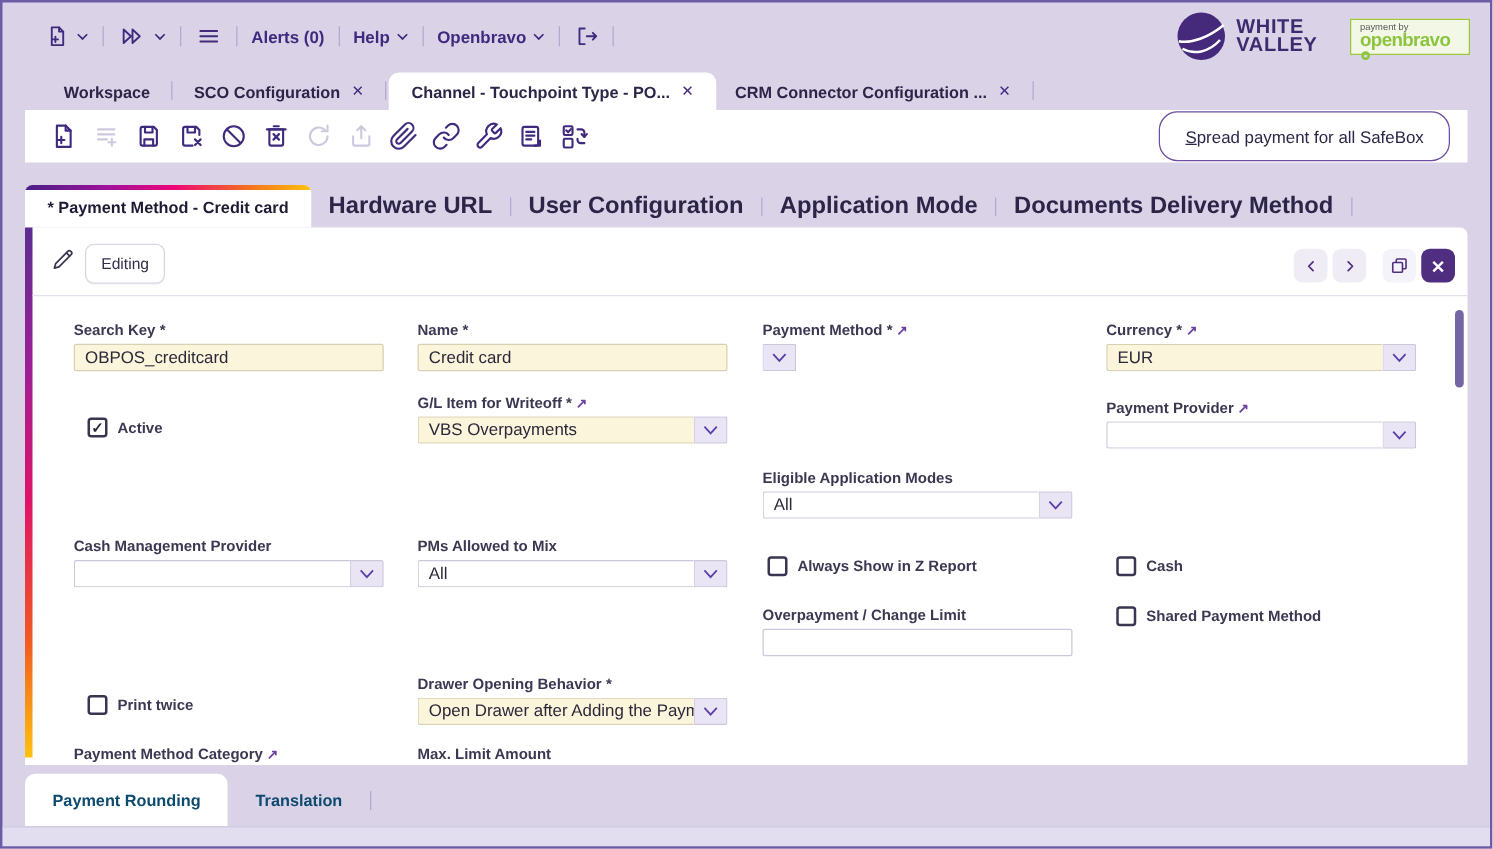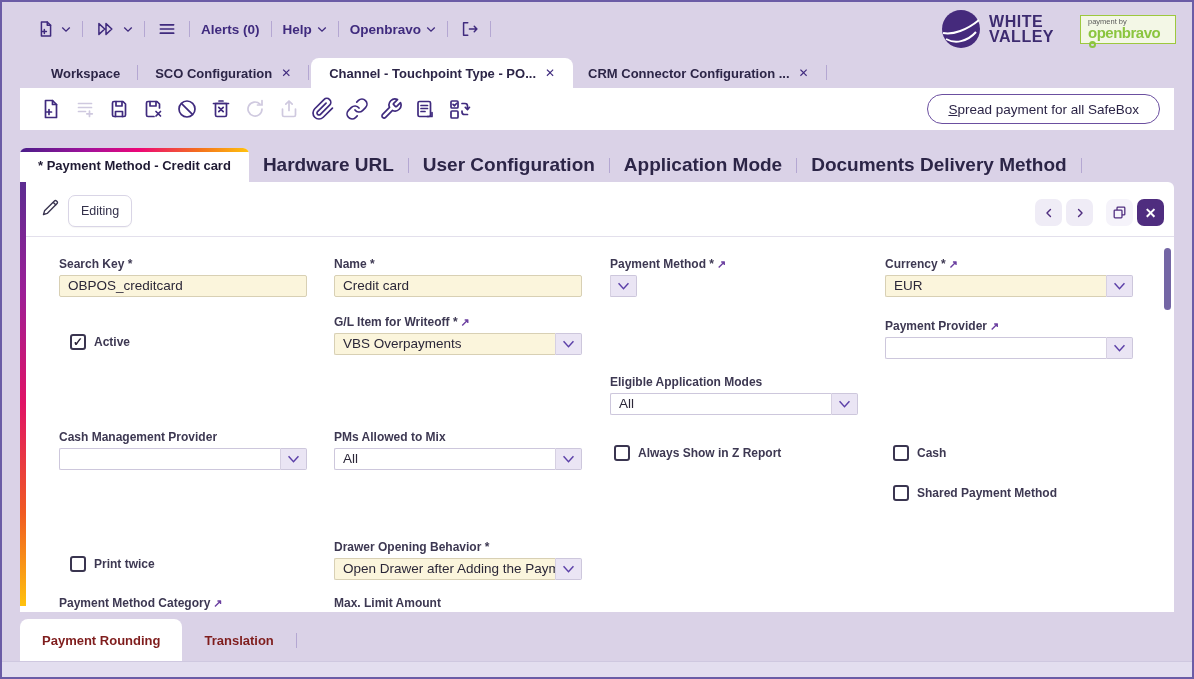--- a/index.html
+++ b/index.html
@@ -36,21 +36,21 @@
   .wtab .x { font-size:12px; color:#3f2a7e; font-weight:normal; }
   .wtabs-div { width:1px; height:15px; background:#b4a7d2; margin:0 2px 8px 2px; }
 
   
   .toolbar { position:absolute; top:86px; left:18px; width:1154px; height:42px;
              background:#ffffff; display:flex; align-items:center; padding:0 14px; }
   .tool-btn { width:34px; height:34px; display:flex; align-items:center; justify-content:center;
               color:#3f2a7e; cursor:pointer; border-radius:6px; }
   .tool-btn.disabled { color:#cfc9df; }
   .toolbar-spacer { flex:1; }
-  .action-btn { height:30px; border:1px solid #6b4fa0; border-radius:15px; background:#fff;
+  .action-btn { height:40px; border:1px solid #6b4fa0; border-radius:15px; background:#fff;
                 padding:0 20px; display:flex; align-items:center; cursor:pointer; }
   .action-btn span { display:block; font-size:13.5px; color:#2c2547; font-family:"Liberation Sans",sans-serif; }
   .action-btn span::first-letter { text-decoration:underline; }
 
   
   .formtabs { position:absolute; top:146px; left:18px; right:18px; height:34px;
               display:flex; align-items:center; }
   .ftab-active { position:relative; height:34px; background:#fff; border-radius:6px 6px 0 0;
                  display:flex; align-items:center; padding:0 18px; overflow:hidden; cursor:pointer; }
   .ftab-active::before { content:""; position:absolute; top:0; left:0; right:0; height:4px;
@@ -97,21 +97,21 @@
   .cb .tick { font-size:12px; font-weight:bold; color:#2b2438; line-height:1; }
   .cb-label { font-size:12px; font-weight:bold; color:#3d3852; white-space:nowrap; }
 
   .vscroll-thumb { position:absolute; right:3px; top:66px; width:7px; height:62px;
                    border-radius:4px; background:#7466a5; cursor:grab; }
 
   
   .bottombar { position:absolute; top:610px; left:0; right:0; height:49px;
                display:flex; align-items:flex-end; padding-left:18px; }
   .btab { display:flex; align-items:center; height:42px; padding:0 22px; font-size:13px;
-          font-weight:bold; color:#7f1d1d; cursor:pointer; }
+          font-weight:bold; color:#0c4a6e; cursor:pointer; }
   .btab.active { background:#fff; border-radius:8px 8px 0 0; }
   .btabs-div { width:1px; height:15px; background:#b4a7d2; margin-bottom:13px; }
   .bottomstrip { position:absolute; top:659px; left:0; right:0; height:16px;
                  background:#e3deef; border-top:1px solid #cfc8e0; }
 
   svg.ic { display:block; }
 </style>
 </head>
 <body>
 
@@ -454,20 +454,24 @@
     </div>
     <div class="check-field" style="left:594px; top:263px;">
       <span class="cb"></span>
       <span class="cb-label">Always Show in Z Report</span>
     </div>
     <div class="check-field" style="left:873px; top:263px;">
       <span class="cb"></span>
       <span class="cb-label">Cash</span>
     </div>
 
+    <div class="field" style="left:590px; top:303px; width:248px;">
+      <div class="flabel"><span>Overpayment / Change Limit</span></div>
+      <div class="tinput"><span></span></div>
+    </div>
     <div class="check-field" style="left:873px; top:303px;">
       <span class="cb"></span>
       <span class="cb-label">Shared Payment Method</span>
     </div>
 
     <div class="check-field" style="left:50px; top:374px;">
       <span class="cb"></span>
       <span class="cb-label">Print twice</span>
     </div>
     <div class="field" style="left:314px; top:358px; width:248px;">

